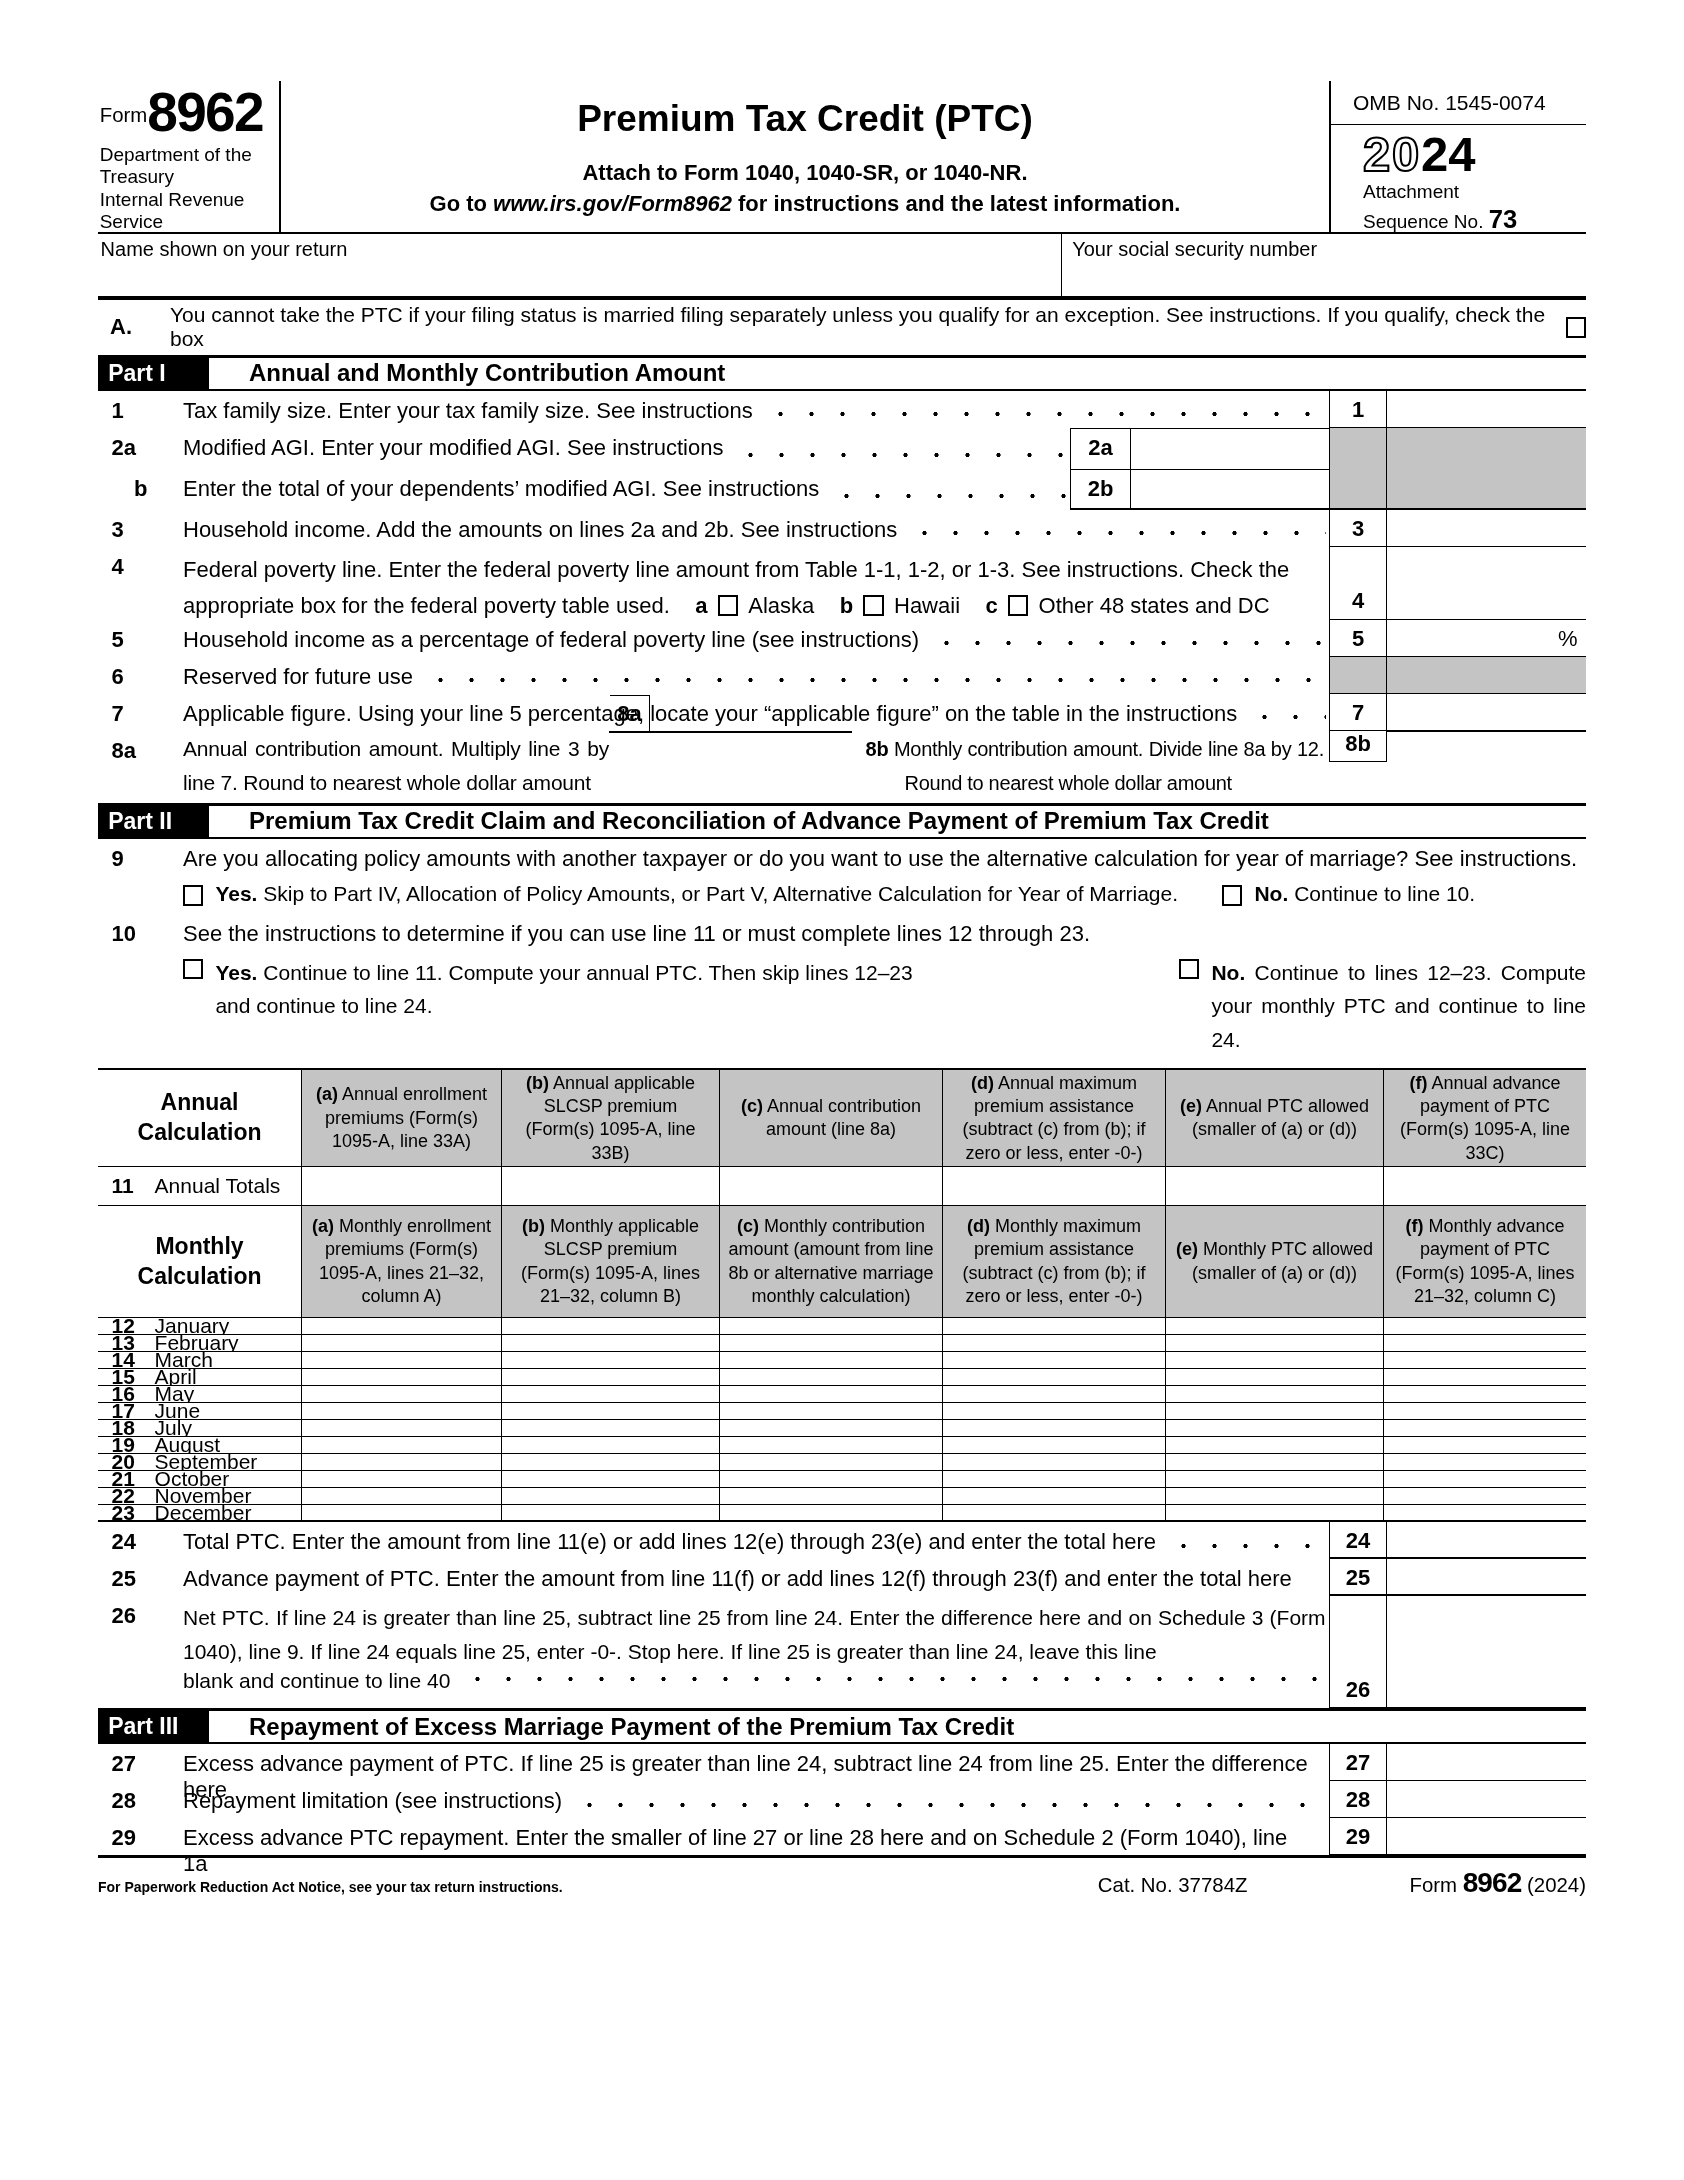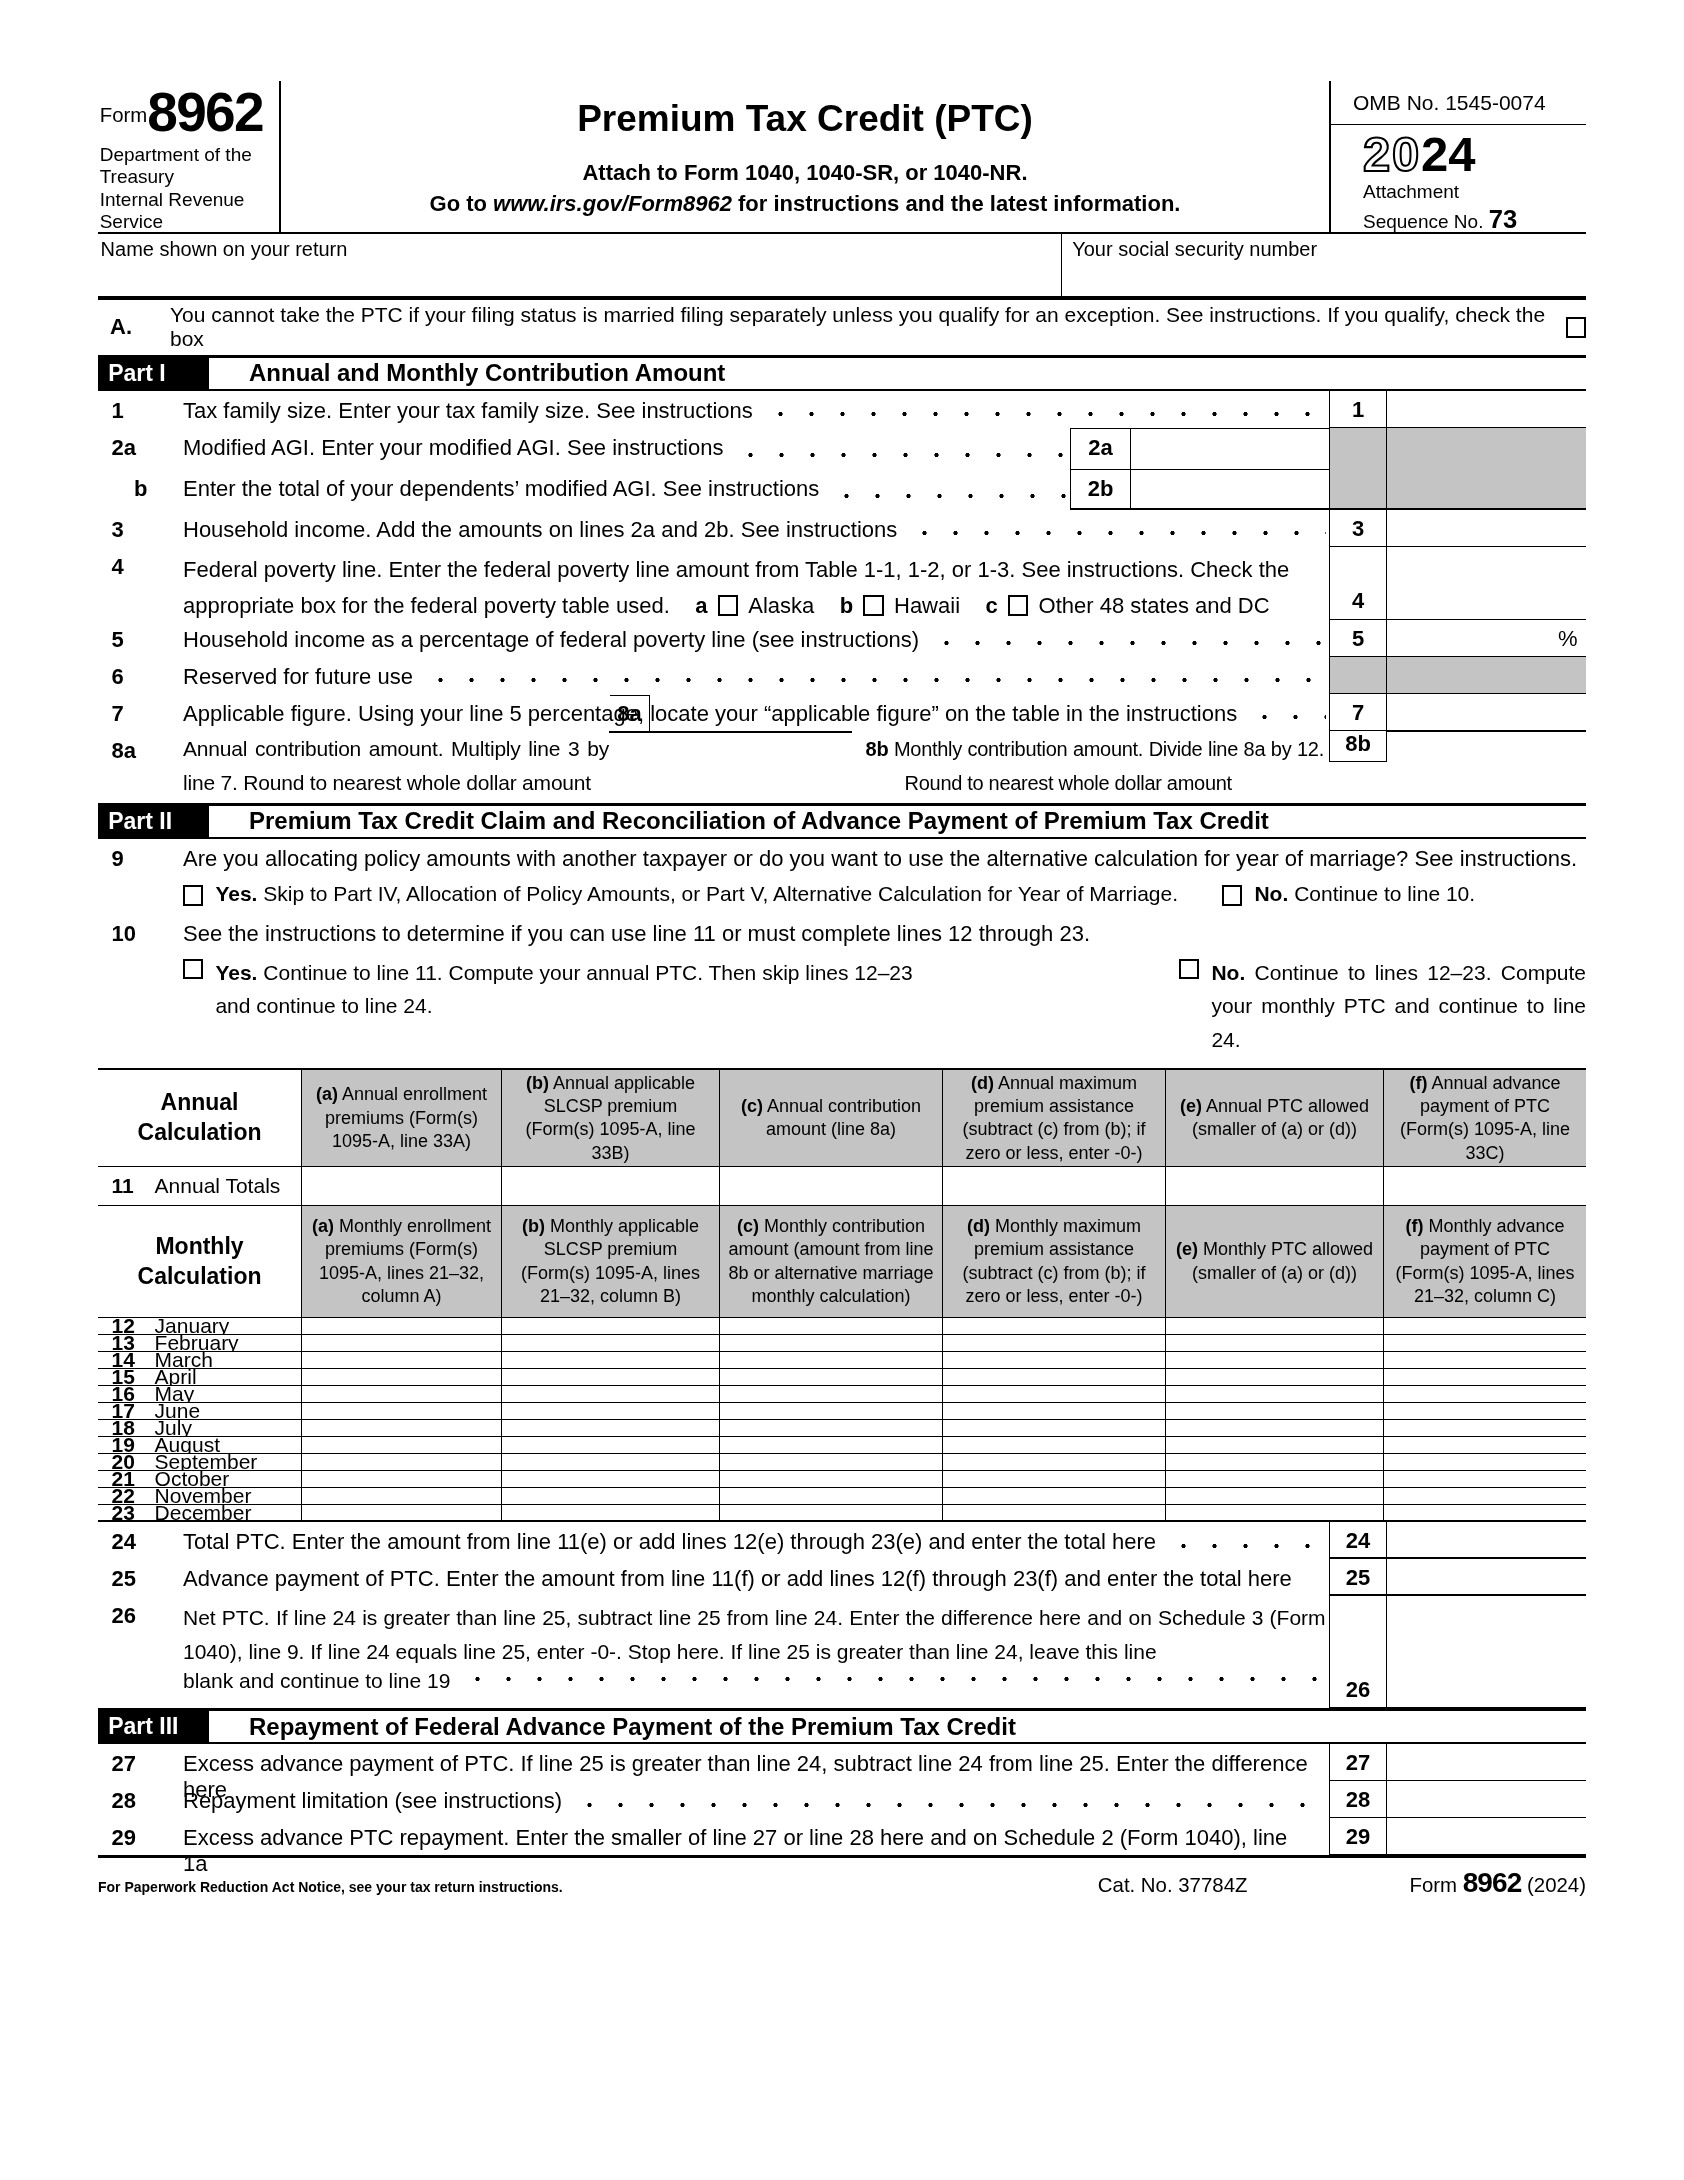--- a/index.html
+++ b/index.html
@@ -545,31 +545,31 @@
         </div>
     <div class="nbox bb3">25</div>
     <div class="ebox bb3"></div>
   </div>
 
   <div class="prow h132">
     <div class="ln">26</div>
     <div class="l26desc">
       <div class="l26p">Net PTC. If line 24 is greater than line 25, subtract line 25 from line 24. Enter the difference here and on Schedule 3 (Form 1040), line 9. If line 24 equals line 25, enter -0-. Stop here. If line 25 is greater than line 24, leave this line</div>
       <div class="l26last">
-            <span class="txt">blank and continue to line 19</span>
+            <span class="txt">blank and continue to line 40</span>
             <span class="dots"></span>
           </div>
     </div>
     <div class="nbox bot">26</div>
     <div class="ebox"></div>
   </div>
 
   <div class="partbar">
     <div class="part-label">Part III</div>
-    <div class="part-title">Repayment of Federal Advance Payment of the Premium Tax Credit</div>
+    <div class="part-title">Repayment of Excess Marriage Payment of the Premium Tax Credit</div>
   </div>
 
   <div class="prow h44">
     <div class="ln">27</div>
     <div class="desc">
           <span class="txt">Excess advance payment of PTC. If line 25 is greater than line 24, subtract line 24 from line 25. Enter the difference here</span>
         </div>
     <div class="nbox">27</div>
     <div class="ebox"></div>
   </div>

